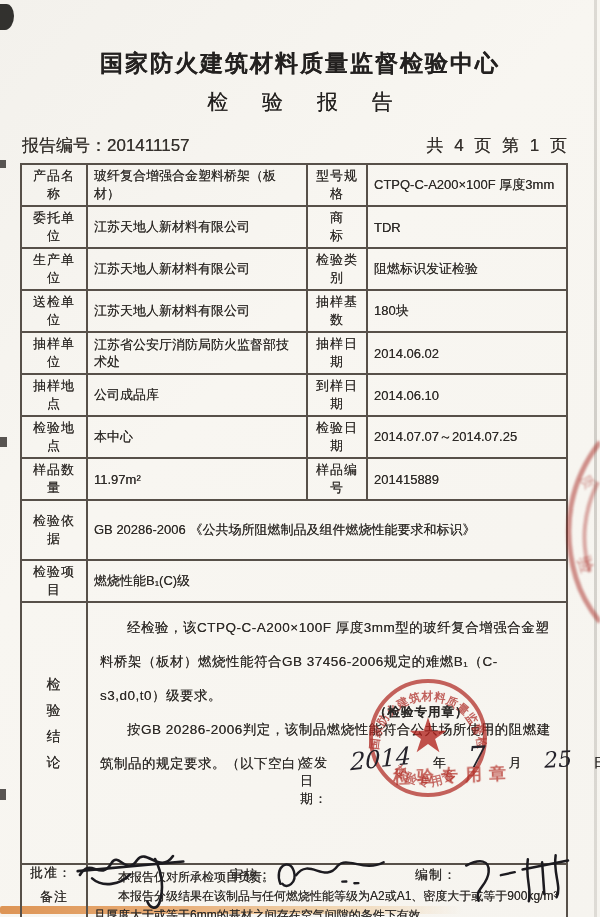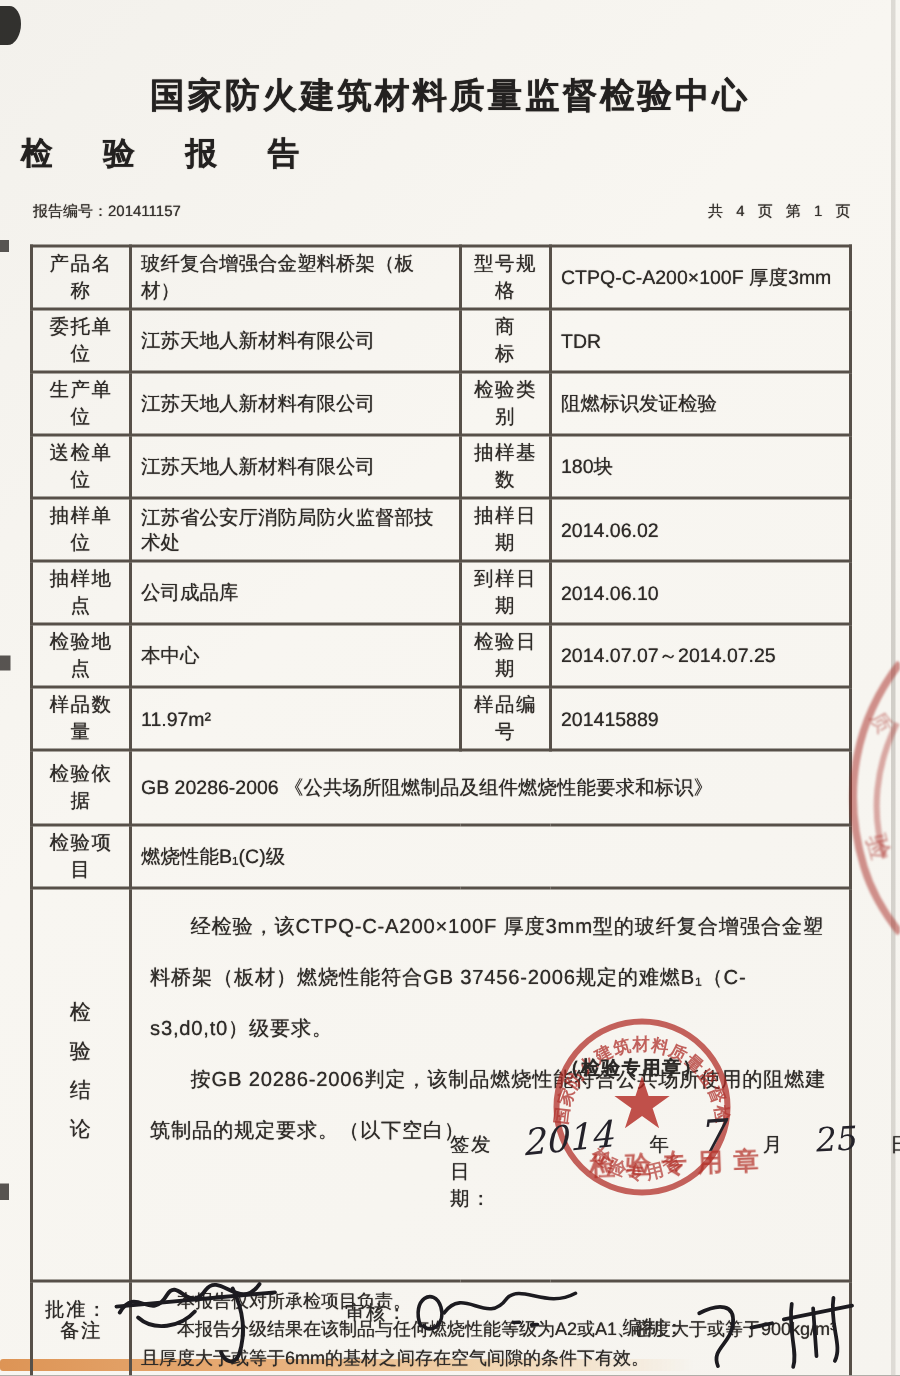--- a/index.html
+++ b/index.html
@@ -7,24 +7,24 @@
     position:relative;width:600px;height:917px;margin:0 auto;
     background:linear-gradient(135deg,#f3f1ec 0%,#f8f6f1 40%,#f6f4ef 100%);
     overflow:hidden;
     font-family:"Liberation Sans","DejaVu Sans",sans-serif;
     color:#2e2b28;
   }
   .scan-text{text-shadow:0 0 .6px rgba(50,45,40,.85);}
   
   .org-title{position:absolute;top:48px;left:0;width:100%;text-align:center;
     font-size:23px;font-weight:bold;letter-spacing:2px;color:#232120;}
-  .report-title{position:absolute;top:88px;left:0;width:100%;
-    font-size:21px;font-weight:bold;letter-spacing:14px;text-indent:14px;color:#232120;}
+  .report-title{position:absolute;top:88px;left:0;width:100%;text-align:center;
+    font-size:21px;font-weight:normal;letter-spacing:14px;text-indent:14px;color:#232120;}
   .meta-line{position:absolute;top:134px;left:22px;right:30px;display:flex;
-    justify-content:space-between;font-size:10px;color:#35312d;}
+    justify-content:space-between;font-size:17px;color:#35312d;}
   .meta-pages{letter-spacing:3px;}
   
   table.report{position:absolute;left:20px;top:163px;border-collapse:collapse;
     table-layout:fixed;width:546px;background:transparent;}
   table.report td{border:2px solid #575049;font-size:13px;color:#2e2b28;
     padding:2px 6px;vertical-align:middle;overflow:hidden;}
   td.lab{text-align:center;padding:2px 2px;letter-spacing:1px;}
   td.val{text-align:left;padding-left:8px;}
   .small-val{font-size:12.5px;letter-spacing:0;}
   .v-label{display:inline-block;writing-mode:vertical-lr;letter-spacing:26px;
@@ -136,21 +136,21 @@
       <td class="val scan-text">本中心</td>
       <td class="lab scan-text">检验日期</td>
       <td class="val scan-text small-val">2014.07.07～2014.07.25</td>
     </tr>
     <tr style="height:30px">
       <td class="lab scan-text">样品数量</td>
       <td class="val scan-text">11.97m²</td>
       <td class="lab scan-text">样品编号</td>
       <td class="val scan-text">201415889</td>
     </tr>
-    <tr style="height:50px">
+    <tr style="height:60px">
       <td class="lab scan-text">检验依据</td>
       <td class="val scan-text small-val" colspan="3">GB 20286-2006 《公共场所阻燃制品及组件燃烧性能要求和标识》</td>
     </tr>
     <tr style="height:34px">
       <td class="lab scan-text">检验项目</td>
       <td class="val scan-text" colspan="3">燃烧性能B₁(C)级</td>
     </tr>
     <tr style="height:262px">
       <td class="lab" style="vertical-align:top;padding-top:55px;">
         <span class="v-label scan-text">检验结论</span>
@@ -219,21 +219,21 @@
     <div class="sign-group" style="left:230px;top:2px;">
       <span class="sign-label scan-text">审核：</span>
       <svg class="sig-svg" width="120" height="50" viewBox="0 0 120 50">
         <g fill="none" stroke="#1c1b20" stroke-width="2.4" stroke-linecap="round" transform="rotate(-2 60 25)">
           <path d="M8,34 C2,16 18,8 22,22 C25,34 14,40 10,34"></path>
           <path d="M24,26 C38,8 52,36 66,18 C76,8 92,26 112,16"></path>
           <path d="M70,34 L74,34 M82,36 L86,36"></path>
         </g>
       </svg>
     </div>
-    <div class="sign-group" style="left:415px;top:12px;">
+    <div class="sign-group" style="left:415px;top:2px;">
       <span class="sign-label scan-text">编制：</span>
       <svg class="sig-svg" width="120" height="56" viewBox="0 0 120 56">
         <g fill="none" stroke="#1c1b20" stroke-width="2.5" stroke-linecap="round" transform="rotate(-4 60 28)">
           <path d="M10,14 C24,8 34,10 32,22 C30,36 16,38 20,50"></path>
           <path d="M44,26 L58,24"></path>
           <path d="M72,12 C68,30 74,44 70,54"></path>
           <path d="M86,16 L86,48"></path>
           <path d="M100,10 C96,28 104,42 98,52"></path>
           <path d="M66,22 L112,16"></path>
         </g>

